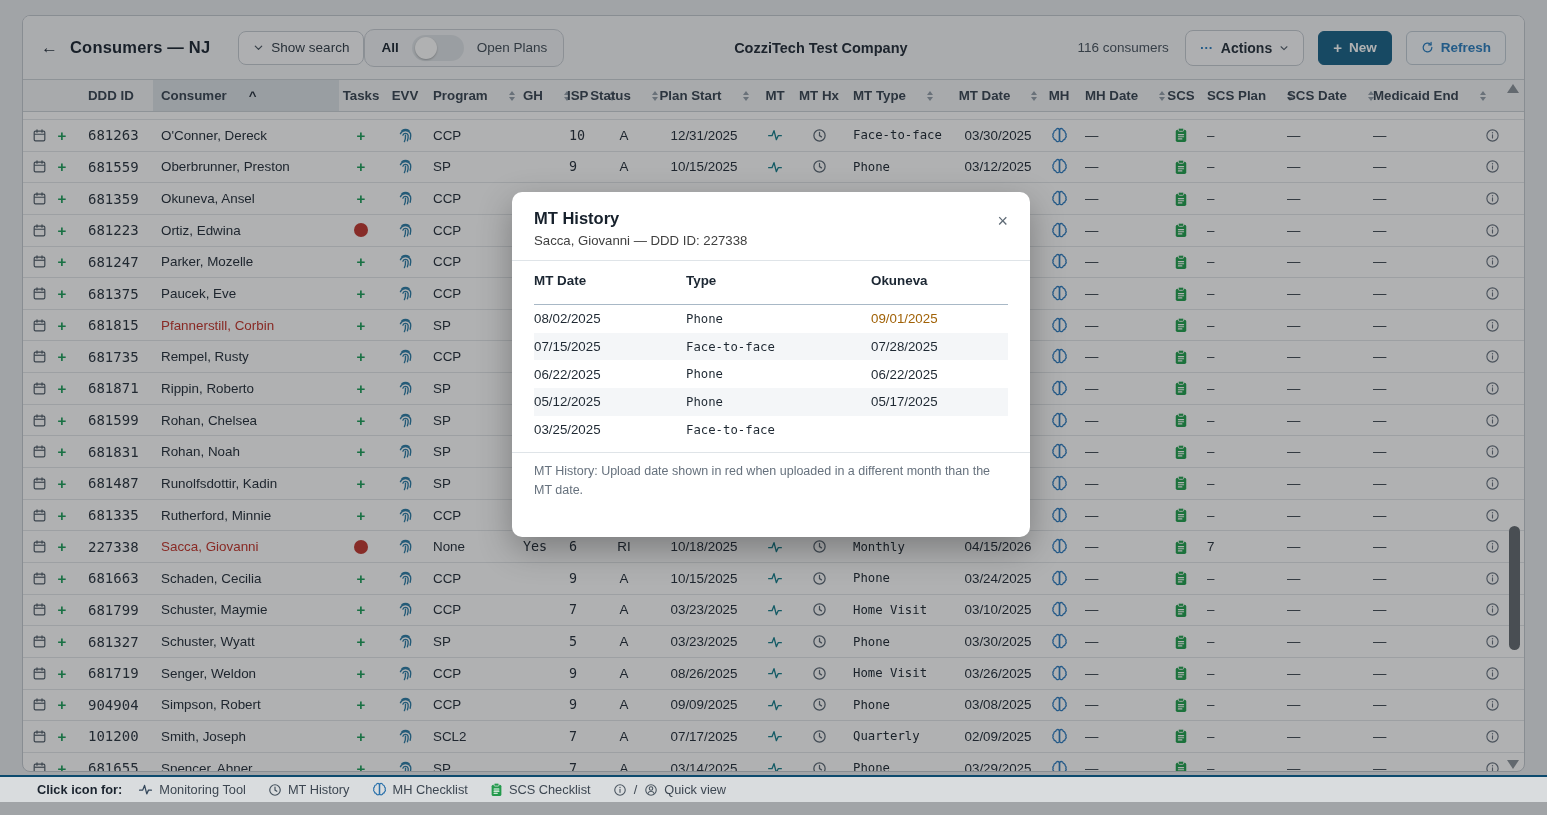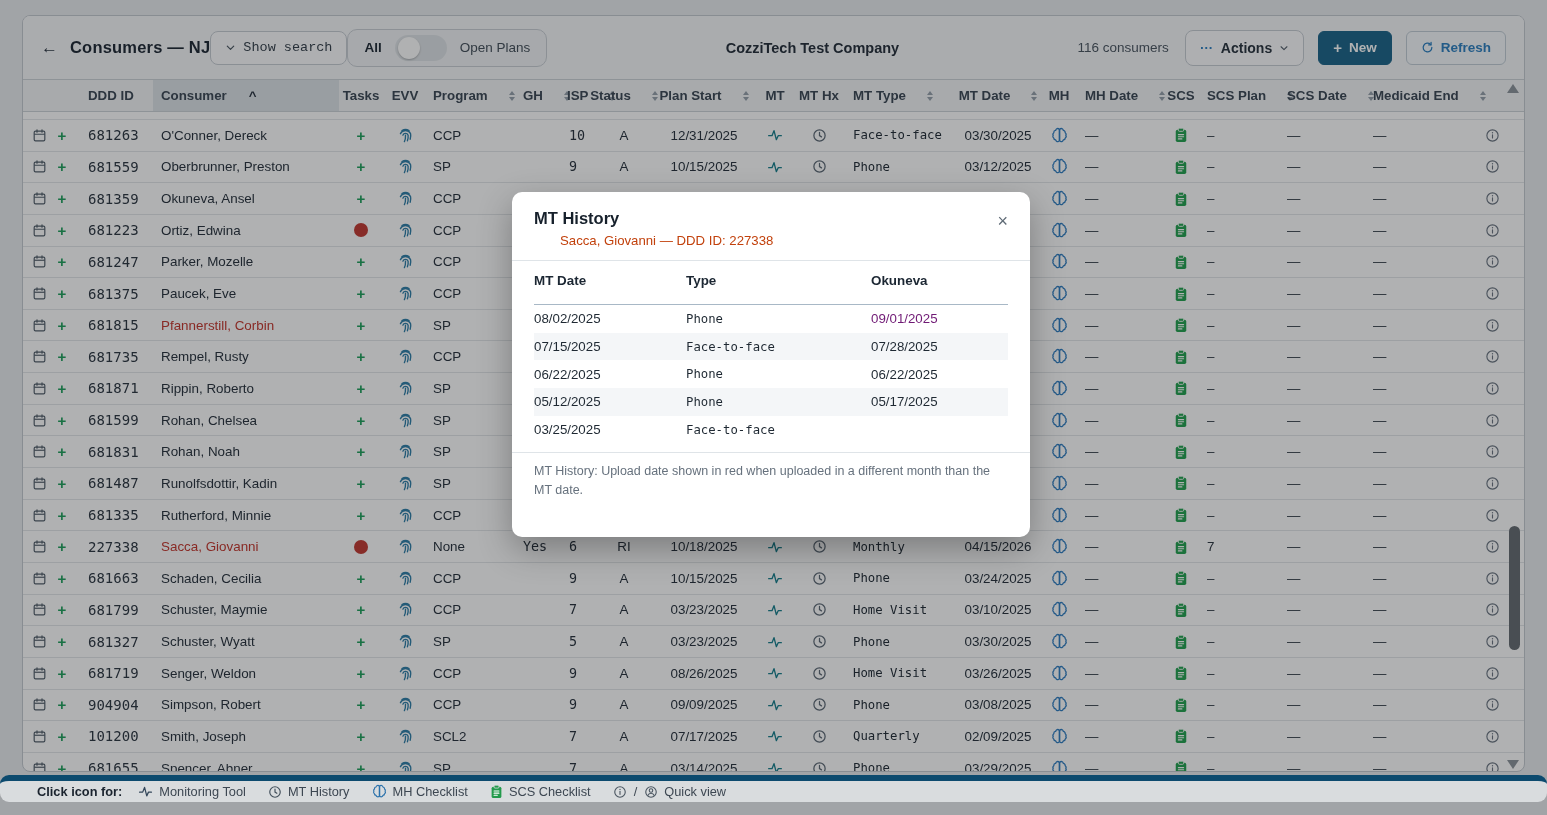--- a/index.html
+++ b/index.html
@@ -12,21 +12,21 @@
   
   .card { position:absolute; left:22px; top:15px; width:1503px; height:757px;
           background:#ffffff; border:1px solid #c3c9cf; border-radius:8px; overflow:hidden; z-index:1; }
 
   
   .toolbar { height:63px; display:flex; align-items:center; padding:0 18px; background:#f7f8fa; }
   .back-arrow { font-size:17px; color:#2a3440; margin-right:12px; cursor:pointer; }
   .page-title { font-size:16.5px; font-weight:bold; color:#1d2733; letter-spacing:.2px; }
   .btn { display:inline-flex; align-items:center; gap:7px; border:1px solid #c6ccd2; background:#fdfdfe;
          border-radius:8px; height:34px; padding:0 14px; font-size:13.5px; color:#333e49; cursor:pointer; white-space:nowrap; }
-  .show-search { margin-left:0;font-family:Liberation Mono, monospace; }
+  .show-search { margin-left:28px; }
   .toggle-group { height:38px; display:flex; align-items:center; gap:13px;
                   border:1px solid #c9ced4; background:#f2f4f6; border-radius:10px; padding:0 16px; }
   .toggle-group .all { font-size:13.5px; font-weight:bold; color:#1d2733; }
   .toggle-track { position:relative; width:52px; height:26px; border-radius:13px; background:#dfe3e7; cursor:pointer; }
   .toggle-knob { position:absolute; left:3px; top:2px; width:22px; height:22px; border-radius:50%; background:#fff;
                  box-shadow:0 1px 2px rgba(0,0,0,.25); }
   .toggle-group .open-plans { font-size:13.5px; color:#434e59; }
   .toolbar-center { flex:1; text-align:center; font-size:14.5px; font-weight:bold; color:#242e39; }
   .toolbar-right { display:flex; align-items:center; gap:14px; }
   .consumer-count { font-size:13.5px; color:#4a5560; margin-right:2px; }
@@ -77,35 +77,35 @@
   .vscroll-thumb { position:absolute; right:4px; top:510px; width:11px; height:124px; border-radius:6px; background:#666c72; }
 
   
   .backdrop { position:absolute; inset:0; background:rgba(15,18,22,0.33); z-index:40; }
 
   
   .modal { position:absolute; left:512px; top:192px; width:518px; height:345px; background:#fff; border-radius:10px;
            box-shadow:0 12px 34px rgba(0,0,0,.3); z-index:50; display:flex; flex-direction:column; }
   .modal-header { padding:17px 22px 12px; border-bottom:1px solid #dfe4e8; position:relative; }
   .modal-title { font-size:16.5px; font-weight:bold; color:#16202b; }
-  .modal-subtitle { margin-top:5px; font-size:13.2px; color:#c2410c;margin-left:26px; }
+  .modal-subtitle { margin-top:5px; font-size:13.2px; color:#404040; }
   .modal-close { position:absolute; top:20px; right:22px; font-size:18px; color:#5f6b76; cursor:pointer; line-height:1; }
   .modal-body { padding:4px 22px 0; }
   .mgrid { display:grid; grid-template-columns:152px 185px 1fr; align-items:center; }
   .mhead { height:40px; font-size:13.4px; font-weight:bold; color:#1c2733; border-bottom:1px solid #a8b8c6; }
   .mhead > div { display:flex; align-items:flex-end; padding-bottom:9px; }
   .mrow { height:27.7px; font-size:13.3px; color:#1f2933; }
   .mrow:nth-child(even) { background:#f4f6f8; }
   .mrow .mtype { font-family:"DejaVu Sans Mono", monospace; font-size:12.3px; }
-  .mrow .up-red { color:#701a75; }
+  .mrow .up-red { color:#a16207; }
   .modal-note { margin-top:9px; border-top:1px solid #dfe4e8; padding:9px 22px 12px; font-size:12.5px; color:#66717d; line-height:1.45; }
 
   
-  .footer-bar { position:absolute; left:0; right:0; top:775px; height:27px; background:#d9dcde; border-top:6px solid #0c4a6e;
-                display:flex; align-items:center; padding-left:37px; z-index:45; font-size:12.8px; color:#3d4752;border-radius:9px; }
+  .footer-bar { position:absolute; left:0; right:0; top:775px; height:27px; background:#d9dcde; border-top:2px solid #0c4a6e;
+                display:flex; align-items:center; padding-left:37px; z-index:45; font-size:12.8px; color:#3d4752; }
   .footer-bar .prefix { font-weight:bold; color:#1a232e; margin-right:16px; }
   .legend-item { display:inline-flex; align-items:center; gap:6px; margin-right:22px; }
   .legend-item .slash { color:#3d4752; margin:0 1px; }
 
   svg { display:block; }
 </style>
 </head>
 <body>
 
 <div class="page">

